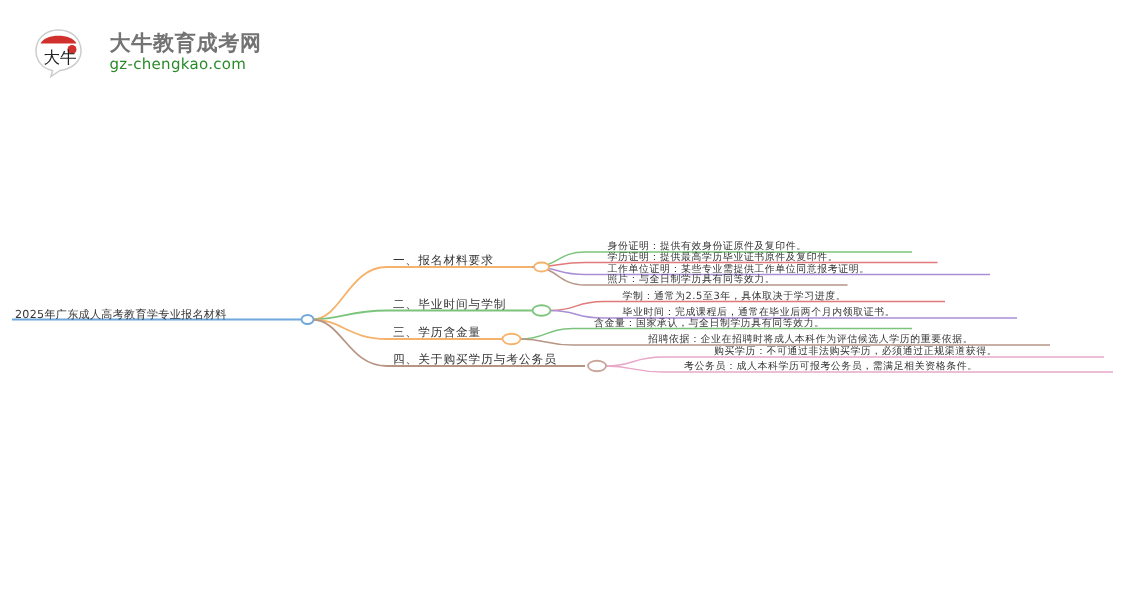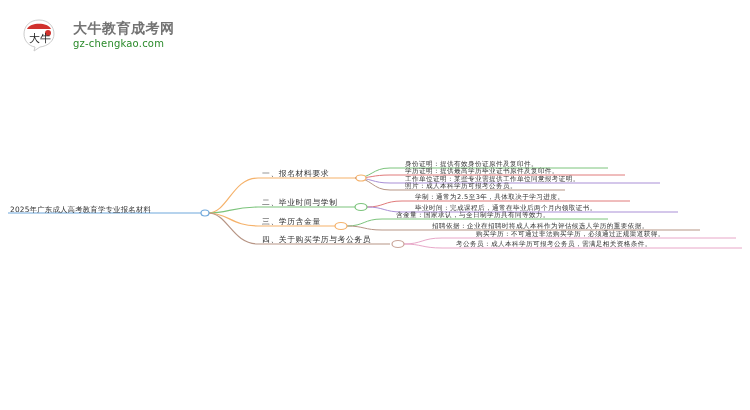--- a/index.html
+++ b/index.html
@@ -64,21 +64,21 @@
 <div class="lbl root">2025年广东成人高考教育学专业报名材料</div>
 
 <div class="lbl branch" style="left:262px; top:170px;text-align:right;">一、报名材料要求</div>
 <div class="lbl branch" style="left:262px; top:199px;">二、毕业时间与学制</div>
 <div class="lbl branch" style="left:262px; top:218px;">三、学历含金量</div>
 <div class="lbl branch" style="left:262px; top:236px;">四、关于购买学历与考公务员</div>
 
 <div class="lbl leaf" style="left:405px; top:161px;">身份证明：提供有效身份证原件及复印件。</div>
 <div class="lbl leaf" style="left:405px; top:168px;text-align:center;">学历证明：提供最高学历毕业证书原件及复印件。</div>
 <div class="lbl leaf" style="left:405px; top:176px;">工作单位证明：某些专业需提供工作单位同意报考证明。</div>
-<div class="lbl leaf" style="left:405px; top:183px;">照片：成人本科学历可报考公务员。</div>
+<div class="lbl leaf" style="left:405px; top:183px;">照片：与全日制学历具有同等效力。</div>
 
 <div class="lbl leaf" style="left:415px; top:194px;">学制：通常为2.5至3年，具体取决于学习进度。</div>
 <div class="lbl leaf" style="left:415px; top:205px;">毕业时间：完成课程后，通常在毕业后两个月内领取证书。</div>
 
 <div class="lbl leaf" style="left:396px; top:212px;">含金量：国家承认，与全日制学历具有同等效力。</div>
 <div class="lbl leaf" style="left:408px; top:223px;padding-left:24px;">招聘依据：企业在招聘时将成人本科作为评估候选人学历的重要依据。</div>
 
 <div class="lbl leaf" style="left:456px; top:231px;padding-left:20px;">购买学历：不可通过非法购买学历，必须通过正规渠道获得。</div>
 <div class="lbl leaf" style="left:456px; top:241px;">考公务员：成人本科学历可报考公务员，需满足相关资格条件。</div>
 

